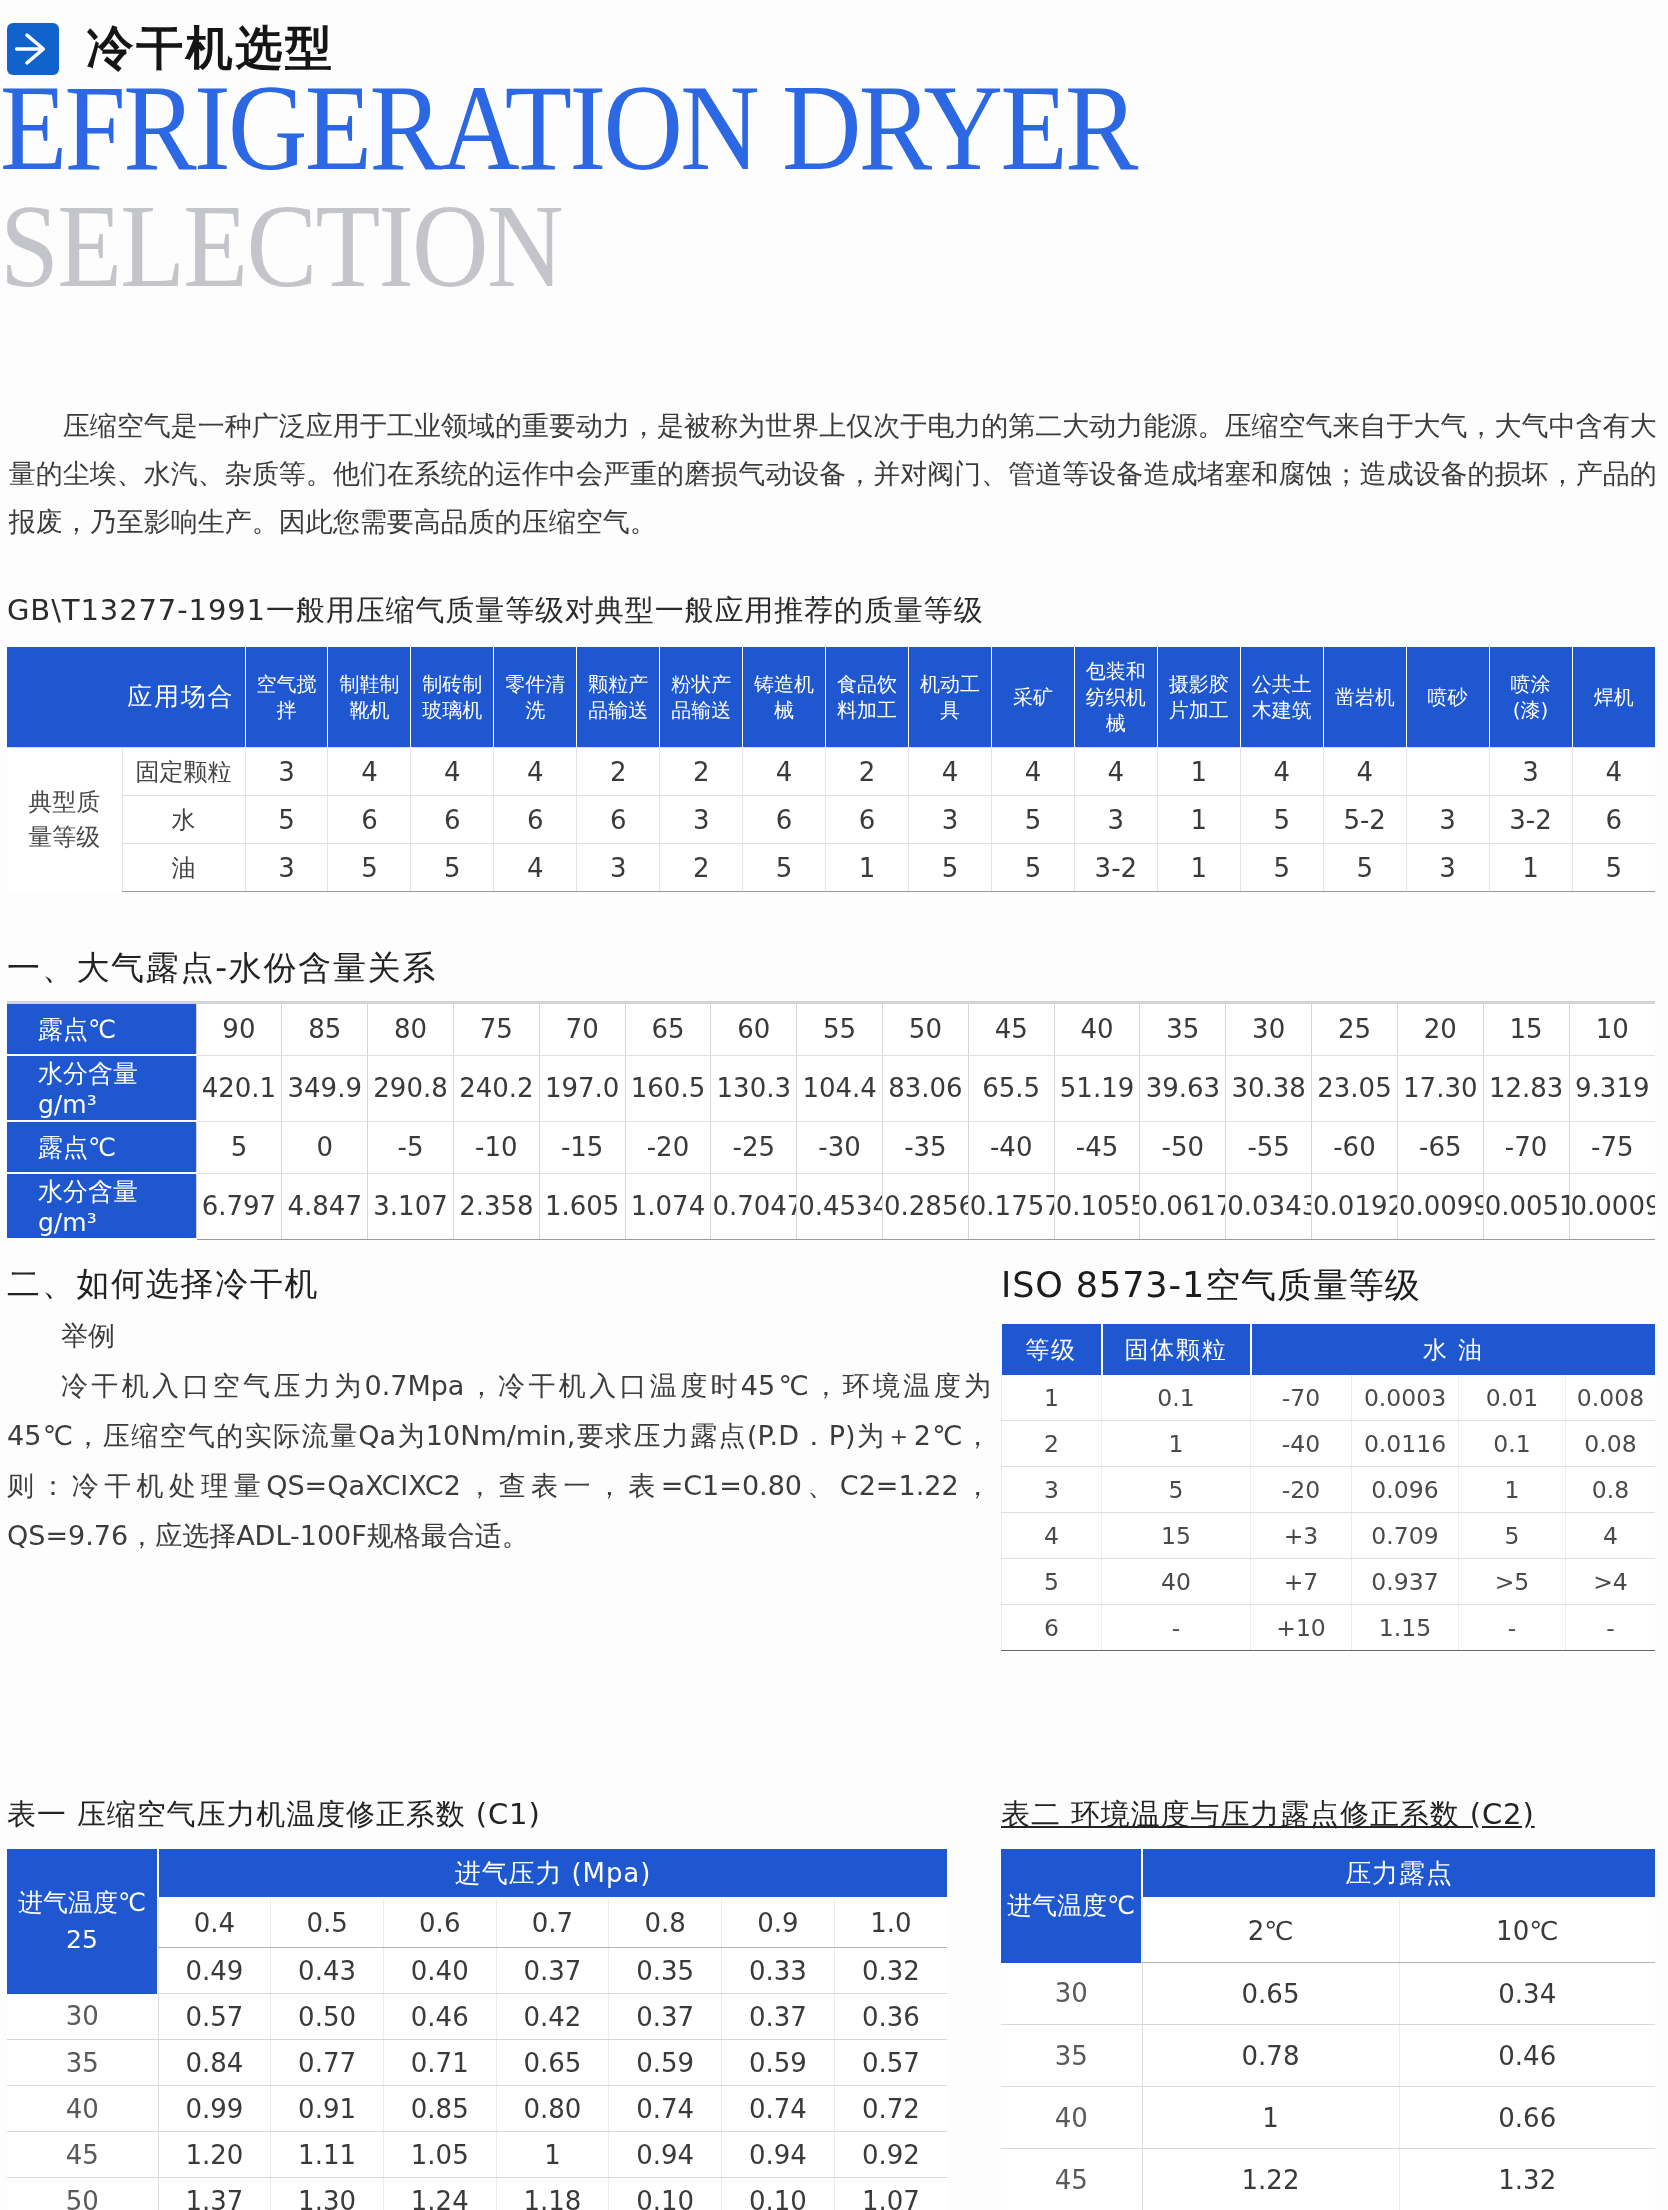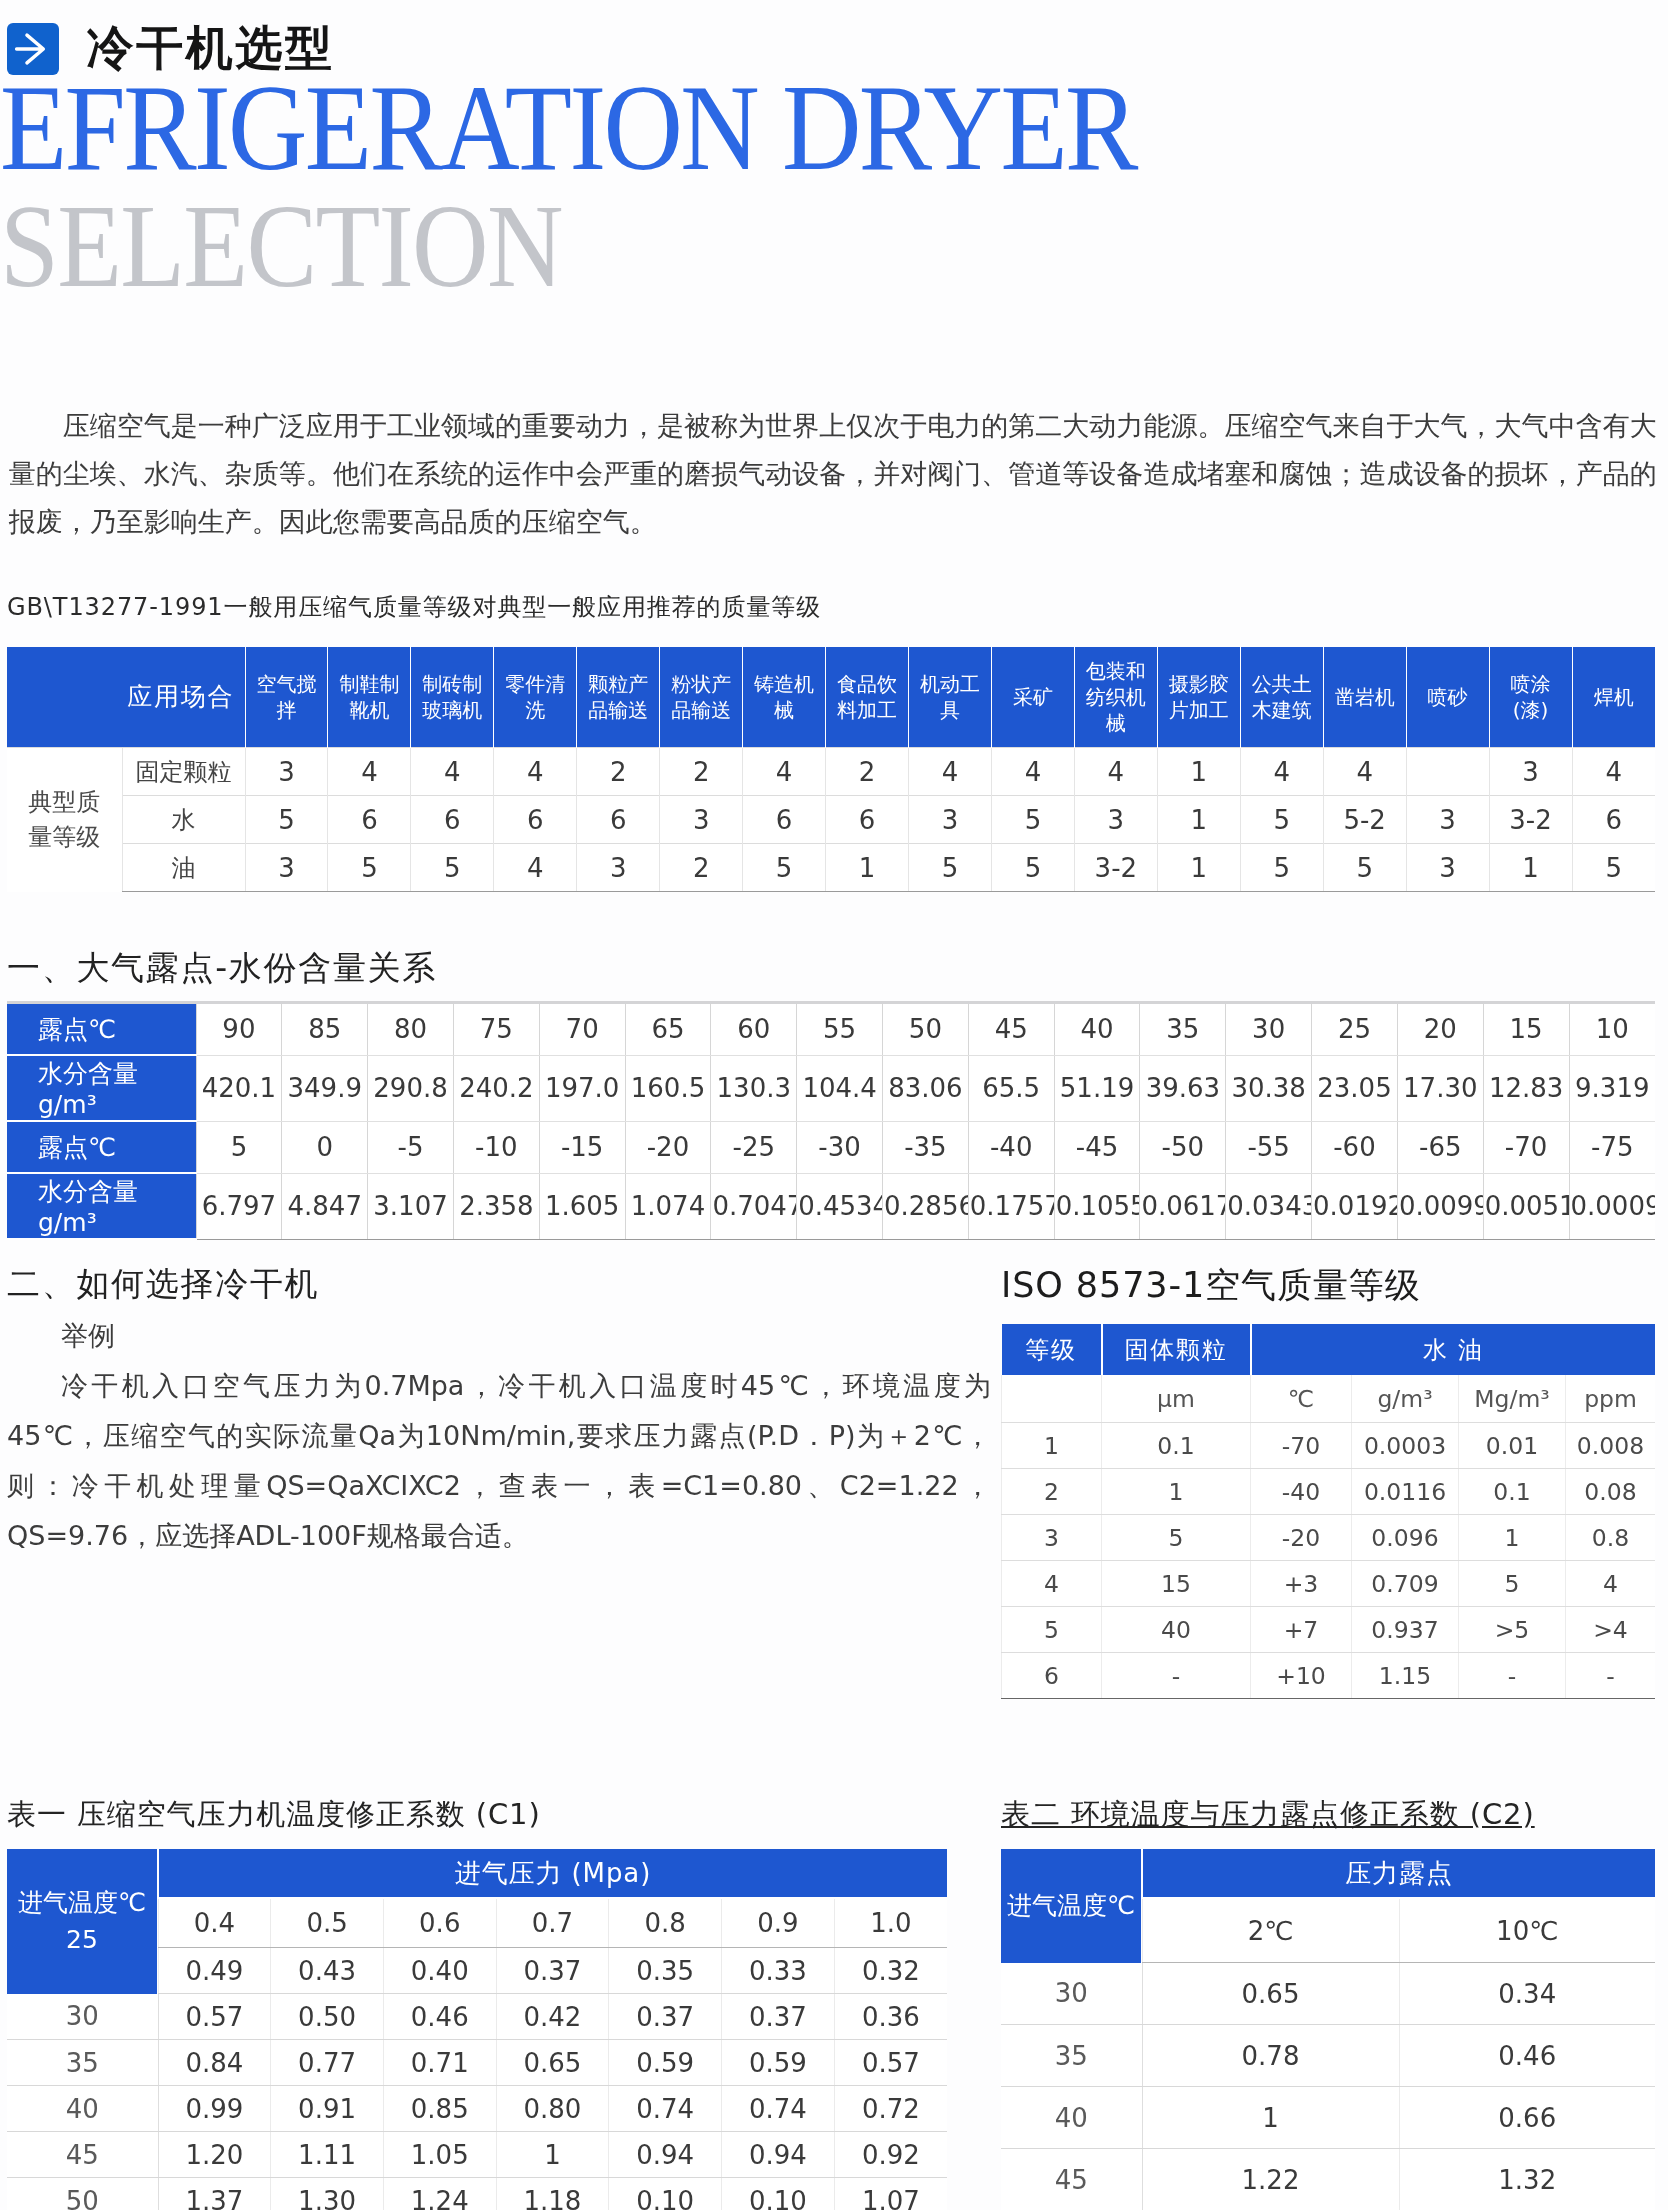--- a/index.html
+++ b/index.html
@@ -16,21 +16,21 @@
             transform:scaleY(1.12);transform-origin:top left;line-height:1.05;}
   .title-sel{position:absolute;left:0;top:184px;font-family:"Liberation Serif","DejaVu Serif",serif;
             font-size:106px;font-weight:400;color:#c3c5ca;letter-spacing:-1.7px;white-space:nowrap;
             transform:scaleY(1.12);transform-origin:top left;line-height:1.05;}
 
   
   .intro{position:absolute;left:8.7px;top:402px;width:1648px;margin:0;
          font-size:27px;line-height:48px;color:#3c3c3c;text-indent:2em;text-align:justify;}
 
   
-  .h-gb{position:absolute;left:7px;top:591px;margin:0;font-size:24px;font-weight:500;color:#2b2b2b;letter-spacing:0.9px;}
+  .h-gb{position:absolute;left:7px;top:591px;margin:0;font-size:29px;font-weight:500;color:#2b2b2b;letter-spacing:0.9px;}
   .h-sec1{position:absolute;left:7px;top:946px;margin:0;font-size:33px;font-weight:500;color:#222;letter-spacing:1.7px;}
   .h-sec2{position:absolute;left:7px;top:1262px;margin:0;font-size:33px;font-weight:500;color:#222;letter-spacing:1.7px;}
   .h-iso{position:absolute;left:1001px;top:1262px;margin:0;font-size:35px;font-weight:500;color:#1d1d1d;letter-spacing:0.9px;}
   .h-t1{position:absolute;left:7px;top:1795px;margin:0;font-size:29px;font-weight:500;color:#242424;letter-spacing:0.9px;}
   .h-t2{position:absolute;left:1001px;top:1795px;margin:0;font-size:29px;font-weight:500;color:#242424;letter-spacing:0.9px;text-decoration:underline;}
 
   
   .sec2-text{position:absolute;left:7px;top:1311px;width:984px;font-size:27px;line-height:50px;
              color:#3c3c3c;text-align:justify;}
   .sec2-text p{margin:0;}
@@ -336,28 +336,20 @@
       <col style="width:107px">
         <col style="width:107px">
         <col>
     </colgroup>
     <thead>
         <tr>
           <th class="blue">等级</th>
           <th class="blue">固体颗粒</th>
           <th colspan="4" class="blue">水  油</th>
         </tr>
-        <tr>
-          <td class="unit"></td>
-          <td class="unit">μm</td>
-          <td class="unit">℃</td>
-          <td class="unit">g/m³</td>
-          <td class="unit">Mg/m³</td>
-          <td class="unit">ppm</td>
-        </tr>
       </thead>
     <tbody>
         <tr>
           <td>1</td>
           <td>0.1</td>
           <td>-70</td>
           <td>0.0003</td>
           <td>0.01</td>
           <td>0.008</td>
         </tr>

